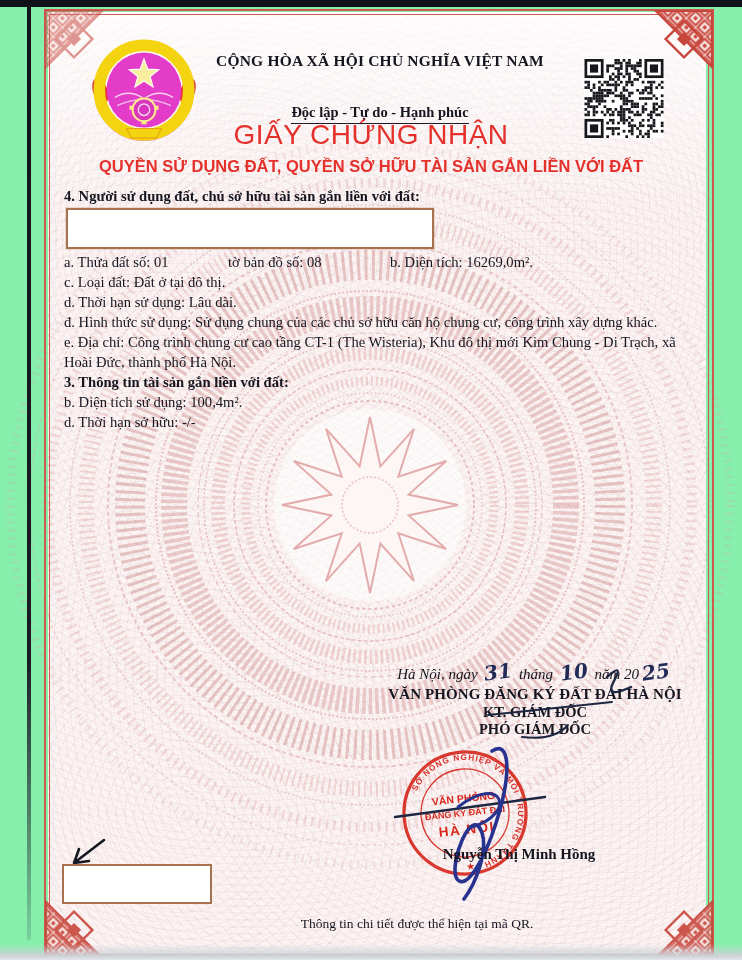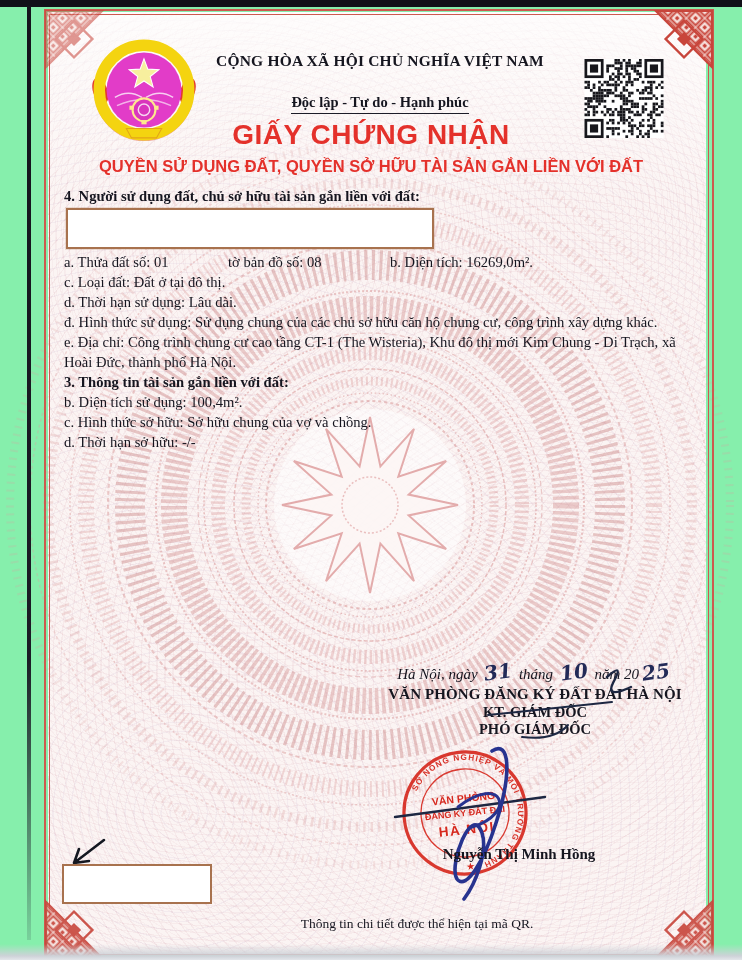--- a/index.html
+++ b/index.html
@@ -35,26 +35,26 @@
     background:linear-gradient(rgba(255,255,255,.8), rgba(255,255,255,0) 20%);}
 
   .mandala{position:absolute;left:-30px;top:105px;width:800px;height:800px;z-index:2;}
 
   .content{position:absolute;left:0;top:0;width:742px;height:960px;z-index:5;color:#15151f;}
 
   
   .emblem{position:absolute;left:92px;top:36px;width:104px;height:106px;}
   .header-center{position:absolute;left:205px;top:52px;width:350px;text-align:center;}
   .country{font-weight:bold;font-size:15.5px;letter-spacing:.2px;}
-  .motto{display:inline-block;font-weight:bold;font-size:14.5px;margin-top:6px;
+  .motto{display:inline-block;font-weight:bold;font-size:14.5px;margin-top:16px;
     border-bottom:1.6px solid #1c1c28;padding-bottom:2px;}
   .qr{position:absolute;left:583px;top:59px;width:82px;height:79px;}
 
   .title{position:absolute;left:0;top:119px;width:742px;text-align:center;
-    font-family:"Liberation Sans",sans-serif;font-weight:bold;font-size:28px;
+    font-family:"Liberation Sans",sans-serif;font-weight:normal;font-size:28px;
     letter-spacing:.5px;color:#e4312b;}
   .subtitle{position:absolute;left:0;top:157px;width:742px;text-align:center;
     font-family:"Liberation Sans",sans-serif;font-weight:bold;font-size:16.5px;
     color:#e4312b;}
 
   
   .bodytext{position:absolute;left:64px;top:186px;width:632px;font-size:14.6px;line-height:20px;}
   .bodytext .h{font-weight:bold;}
   .redact-box{width:364px;height:37px;background:#ffffff;border:2px solid #a8724e;
     margin:2px 0 3px 2px;box-shadow:0 0 0 1px rgba(168,114,78,.2);}
@@ -479,21 +479,20 @@
         <span>a. Thửa đất số: 01</span>
         <span class="map-sheet">tờ bản đồ số: 08</span>
         <span class="area">b. Diện tích: 16269,0m².</span>
       </div>
       <div>c. Loại đất: Đất ở tại đô thị.</div>
       <div>d. Thời hạn sử dụng: Lâu dài.</div>
       <div>đ. Hình thức sử dụng: Sử dụng chung của các chủ sở hữu căn hộ chung cư, công trình xây dựng khác.</div>
       <div>e. Địa chỉ: Công trình chung cư cao tầng CT-1 (The Wisteria), Khu đô thị mới Kim Chung - Di Trạch, xã Hoài Đức, thành phố Hà Nội.</div>
       <div class="h">3. Thông tin tài sản gắn liền với đất:</div>
       <div>b. Diện tích sử dụng: 100,4m².</div>
-      <div>c. Hình thức sở hữu: Sở hữu chung của vợ và chồng.</div>
       <div>d. Thời hạn sở hữu: -/-</div>
     </div>
 
     <div class="sign-block">
       <div class="date-line">
         <span>Hà Nội, ngày</span>
         <span class="hw">31</span>
         <span>tháng</span>
         <span class="hw">10</span>
         <span>năm 20</span><span class="hw">25</span>

